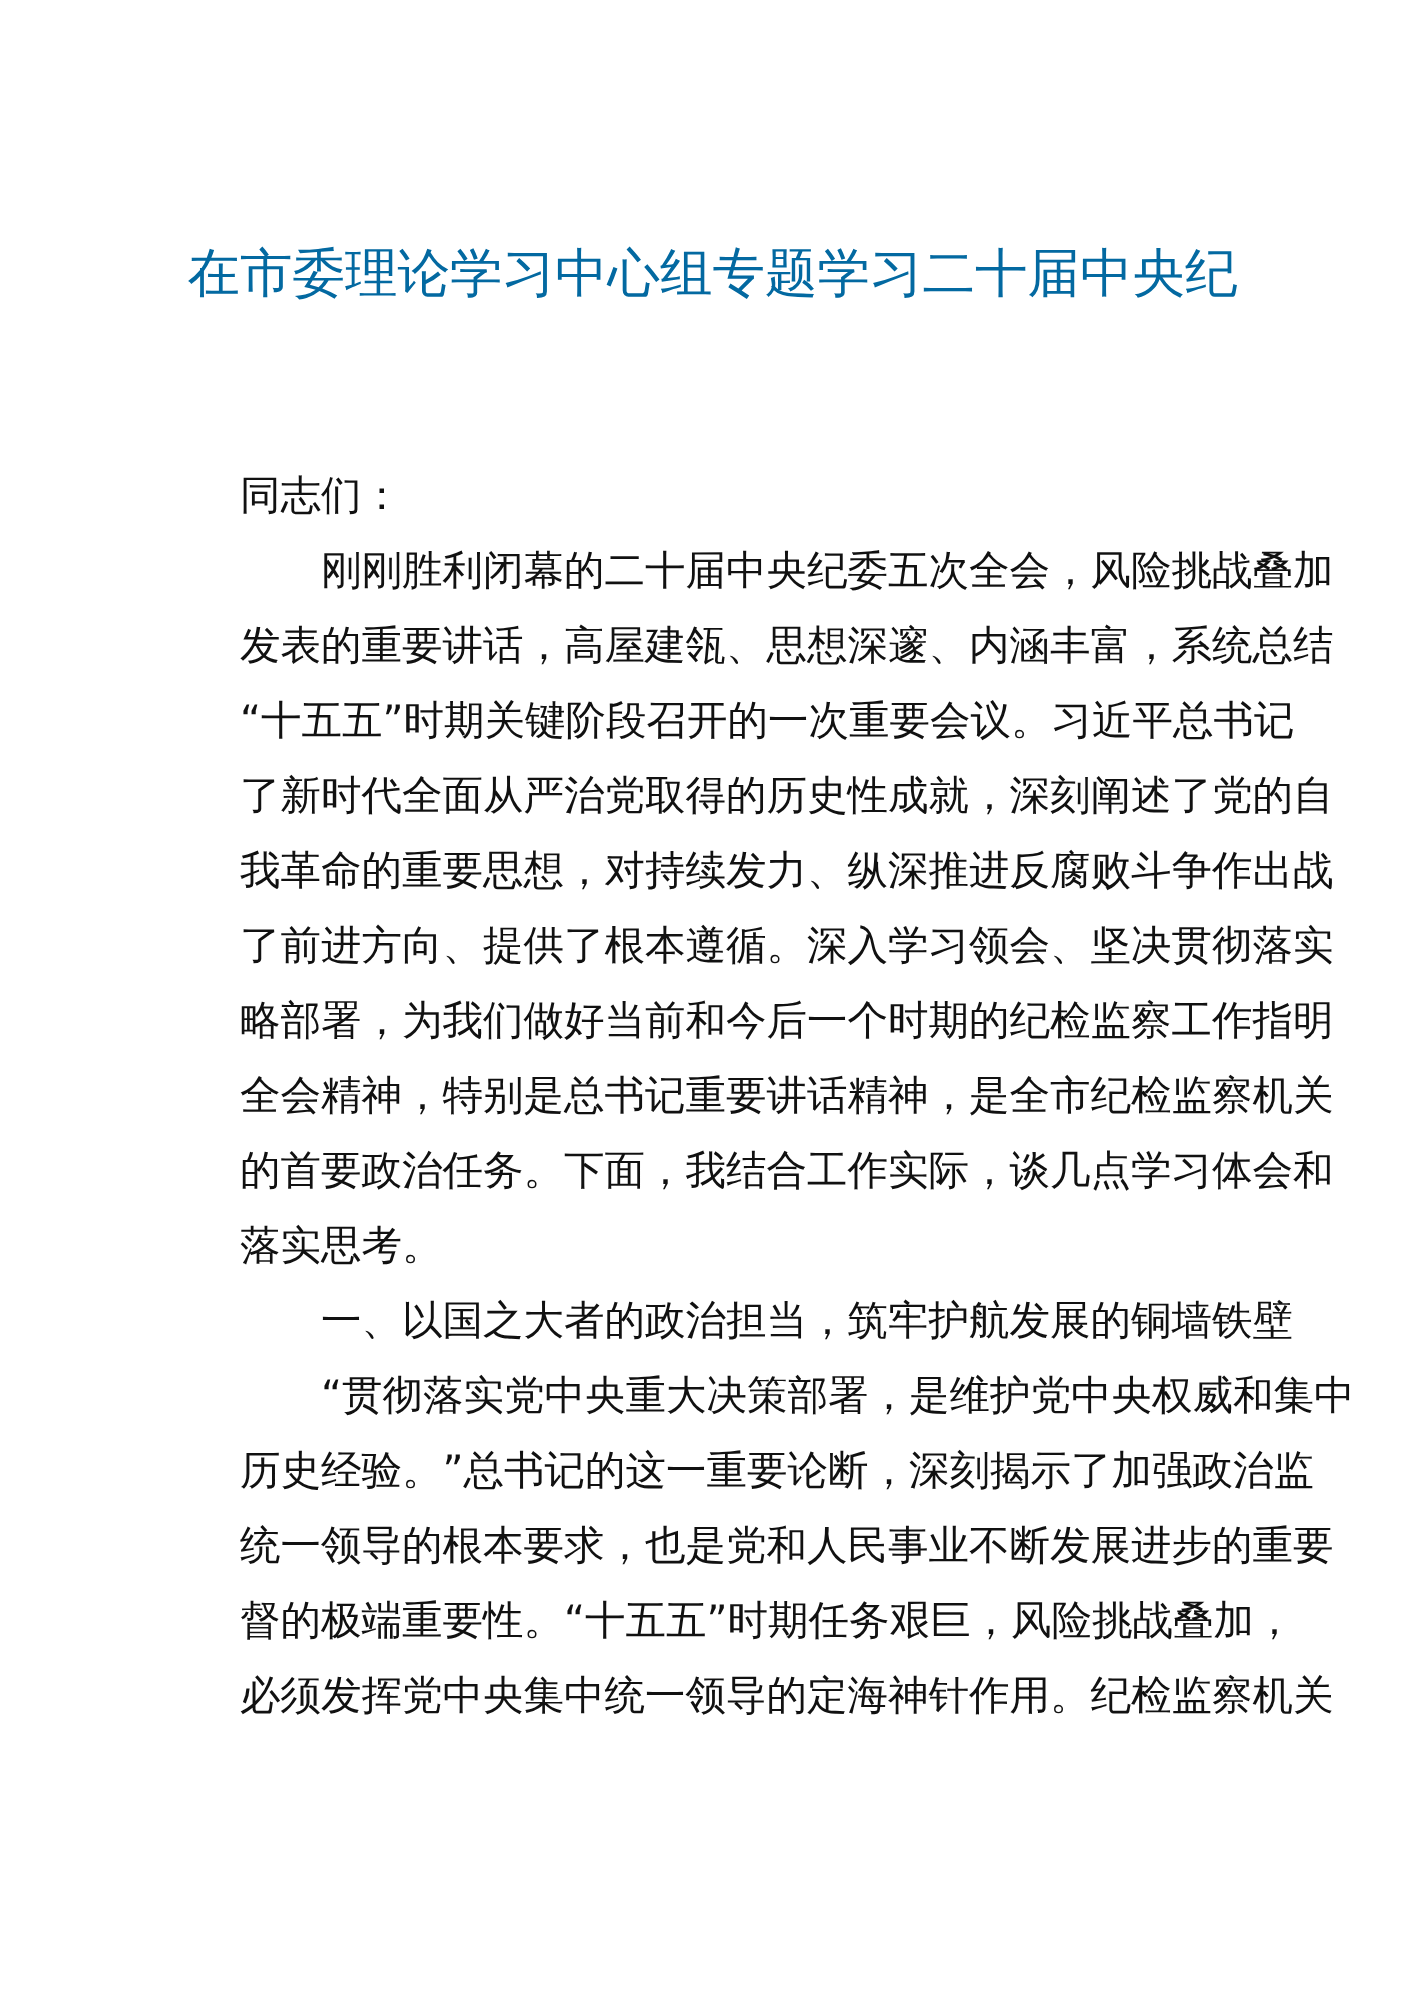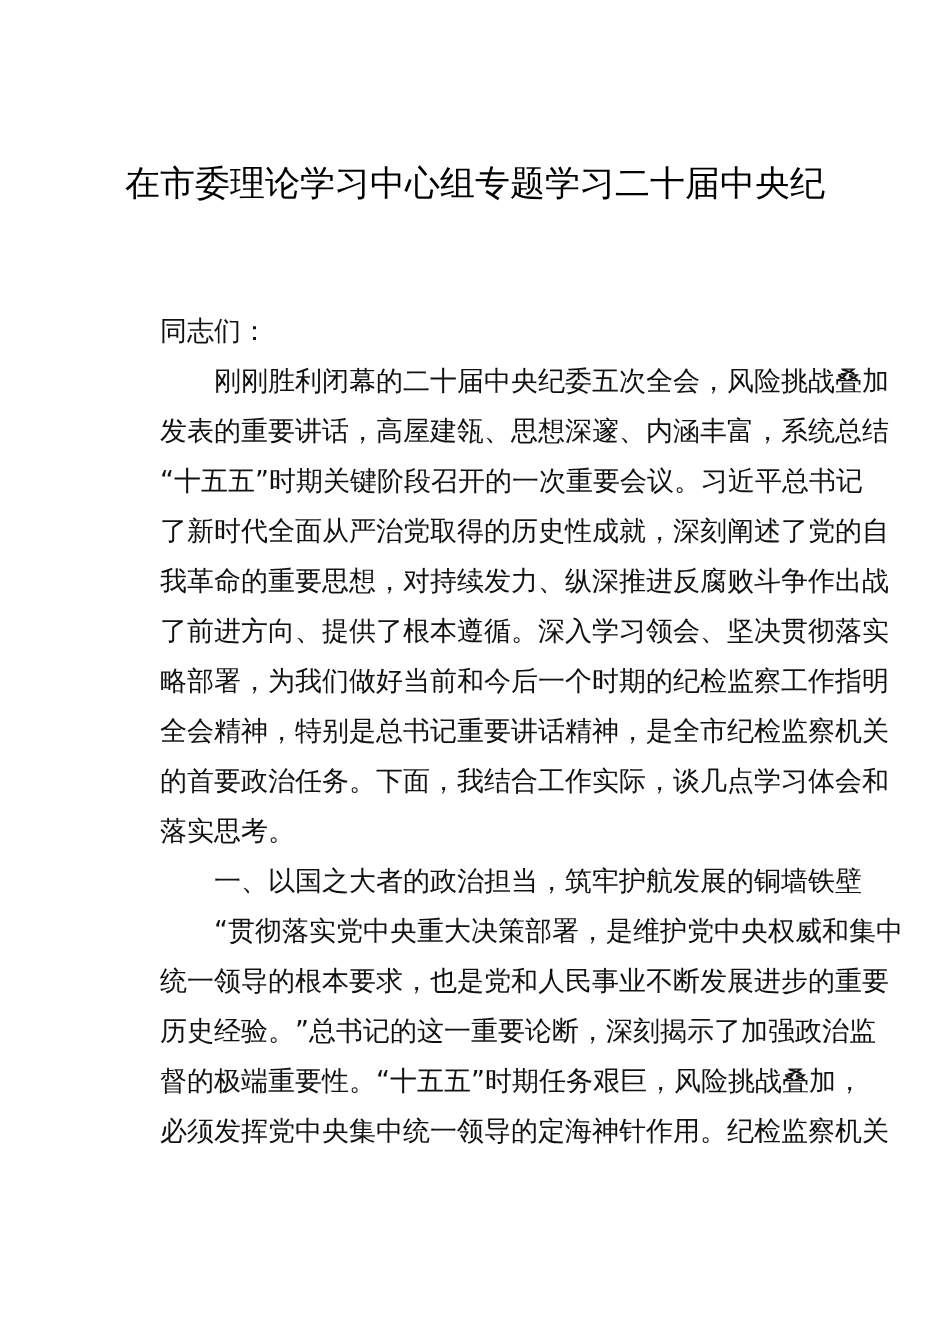--- a/index.html
+++ b/index.html
@@ -26,21 +26,21 @@
       position: absolute;
       left: 100px;
       top: 158px;
       width: 750px;
       text-align: center;
       font-size: 35px;
       line-height: 50px;
       font-weight: normal;
       margin: 0;
       letter-spacing: 0px;
-      color: #000000;
+      color: #0369a1;
     }
     .title .tline {
       display: block;
       white-space: nowrap;
     }
     .body {
       position: absolute;
       left: 128px;
       top: 306px;
       width: 705px;
@@ -88,20 +88,20 @@
       <span class="line">略部署，为我们做好当前和今后一个时期的纪检监察工作指明</span>
       <span class="line">全会精神，特别是总书记重要讲话精神，是全市纪检监察机关</span>
       <span class="line">的首要政治任务。下面，我结合工作实际，谈几点学习体会和</span>
       <span class="line last">落实思考。</span>
     </div>
 
     <span class="line indent heading-line">一、以国之大者的政治担当，筑牢护航发展的铜墙铁壁</span>
 
     <div>
       <span class="line indent">“贯彻落实党中央重大决策部署，是维护党中央权威和集中</span>
+      <span class="line">历史经验。”总书记的这一重要论断，深刻揭示了加强政治监</span>
       <span class="line">统一领导的根本要求，也是党和人民事业不断发展进步的重要</span>
-      <span class="line">历史经验。”总书记的这一重要论断，深刻揭示了加强政治监</span>
       <span class="line">督的极端重要性。“十五五”时期任务艰巨，风险挑战叠加，</span>
       <span class="line">必须发挥党中央集中统一领导的定海神针作用。纪检监察机关</span>
     </div>
 
   </div>
 </div>
 
 </body></html>

